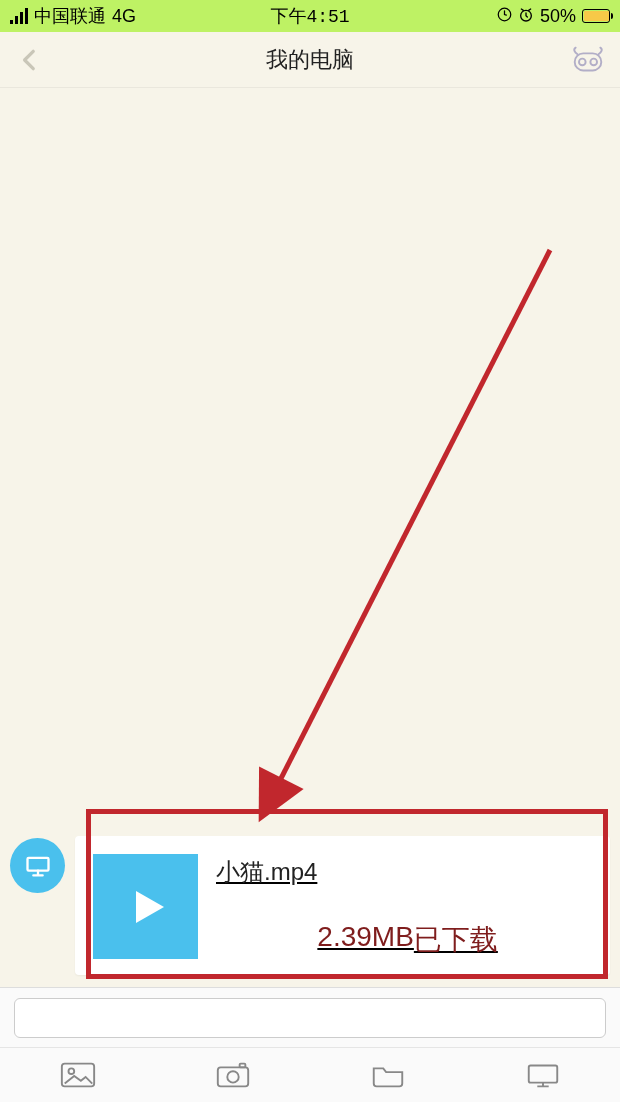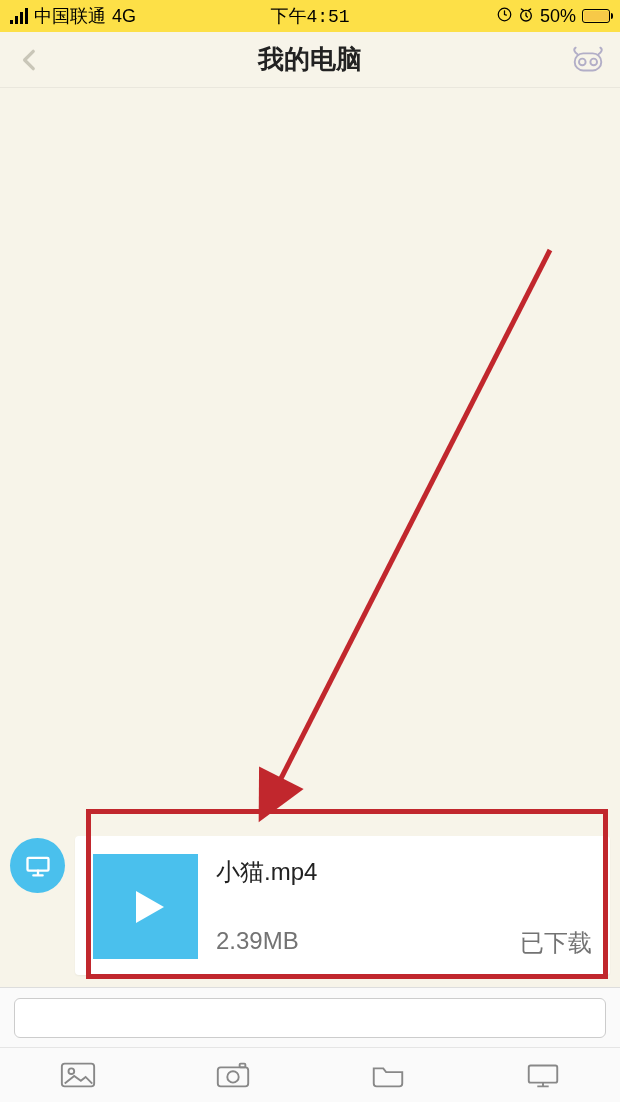--- a/index.html
+++ b/index.html
@@ -1,50 +1,50 @@
 <!DOCTYPE html>
 <html><head>
 <meta charset="utf-8">
 <style>
   * { margin:0; padding:0; box-sizing:border-box; font-family: -apple-system, "Helvetica Neue", Arial, sans-serif; }
   body { width:620px; height:1102px; background:#f7f4e9; position:relative; overflow:hidden; }
 
   
-  .status-bar { height:32px; display:flex; align-items:center; justify-content:space-between; padding:0 10px; font-size:18px; color:#000; background:#fde047; }
+  .status-bar { height:32px; display:flex; align-items:center; justify-content:space-between; padding:0 10px; font-size:18px; color:#000; background:#bef264; }
   .status-left, .status-right { display:flex; align-items:center; gap:6px; }
   .status-center { position:absolute; left:50%; transform:translateX(-50%); font-weight:500;font-family:Liberation Mono, monospace; }
   .signal-bars { display:flex; align-items:flex-end; gap:2px; height:16px; }
   .signal-bars span { width:3px; background:#000; display:block; }
   .signal-bars span:nth-child(1){height:4px;}
   .signal-bars span:nth-child(2){height:8px;}
   .signal-bars span:nth-child(3){height:12px;}
   .signal-bars span:nth-child(4){height:16px;}
   .battery { width:28px; height:14px; border:1.5px solid #000; border-radius:3px; position:relative; }
   .battery::after{ content:""; position:absolute; right:-4px; top:3px; width:2px; height:6px; background:#000; border-radius:0 2px 2px 0;}
   .battery-fill{ position:absolute; left:1px; top:1px; bottom:1px; width:97%; background:#f7c948; border-radius:1px;}
   .lock-icon, .alarm-icon { font-size:15px; }
 
   
   .header { height:56px; display:flex; align-items:center; justify-content:center; position:relative; background:#f7f4e9; border-bottom:1px solid rgba(0,0,0,0.05); }
   .back-btn { position:absolute; left:10px; width:40px; height:40px; display:flex; align-items:center; justify-content:center; }
-  .header-title { font-size:26px; font-weight:700; color:#222; }
+  .header-title { font-size:22px; font-weight:400; color:#222; }
   .avatar-btn { position:absolute; right:12px; width:40px; height:40px; display:flex; align-items:center; justify-content:center; }
 
   
   .content { position:absolute; top:90px; bottom:115px; left:0; right:0; }
 
   
   .msg-row { position:absolute; left:10px; right:10px; bottom:12px; display:flex; align-items:flex-start; gap:10px; }
   .msg-avatar { width:55px; height:55px; background:#4ac0ed; border-radius:50%; display:flex; align-items:center; justify-content:center; flex-shrink:0; margin-top:2px; }
   .file-card { flex:1; background:#ffffff; border-radius:4px; padding:18px 18px 16px 18px; display:flex; gap:18px; align-items:flex-start; box-shadow:0 1px 2px rgba(0,0,0,0.05); position:relative; }
   .highlight-box { position:absolute; left:86px; right:12px; bottom:8px; top:auto; height:170px; border:5px solid #c1272d; pointer-events:none; }
   .file-thumb { width:105px; height:105px; background:#4ac0ed; display:flex; align-items:center; justify-content:center; flex-shrink:0; }
-  .file-info { flex:1; display:flex; flex-direction:column; min-height:105px; }
+  .file-info { flex:1; display:flex; flex-direction:row; min-height:105px;text-decoration:underline; }
   .file-name { font-size:24px; color:#222; margin-top:2px; }
-  .file-bottom { display:flex; justify-content:space-between; margin-top:auto; font-size:24px; color:#737373;gap:30px; }
+  .file-bottom { display:flex; justify-content:space-between; margin-top:auto; font-size:28px; color:#7f1d1d; }
   
   
   .arrow-svg { position:absolute; top:150px; left:230px; width:360px; height:620px; pointer-events:none; }
 
   
   .input-bar { position:absolute; bottom:55px; left:0; right:0; height:60px; background:#fafafa; border-top:1px solid #ddd; display:flex; align-items:center; padding:0 14px; }
   .input-field { flex:1; height:40px; background:#fff; border:1px solid #ccc; border-radius:6px; }
 
   
   .toolbar { position:absolute; bottom:0; left:0; right:0; height:55px; background:#fafafa; border-top:1px solid #e5e5e5; display:flex; align-items:center; justify-content:space-around; }

